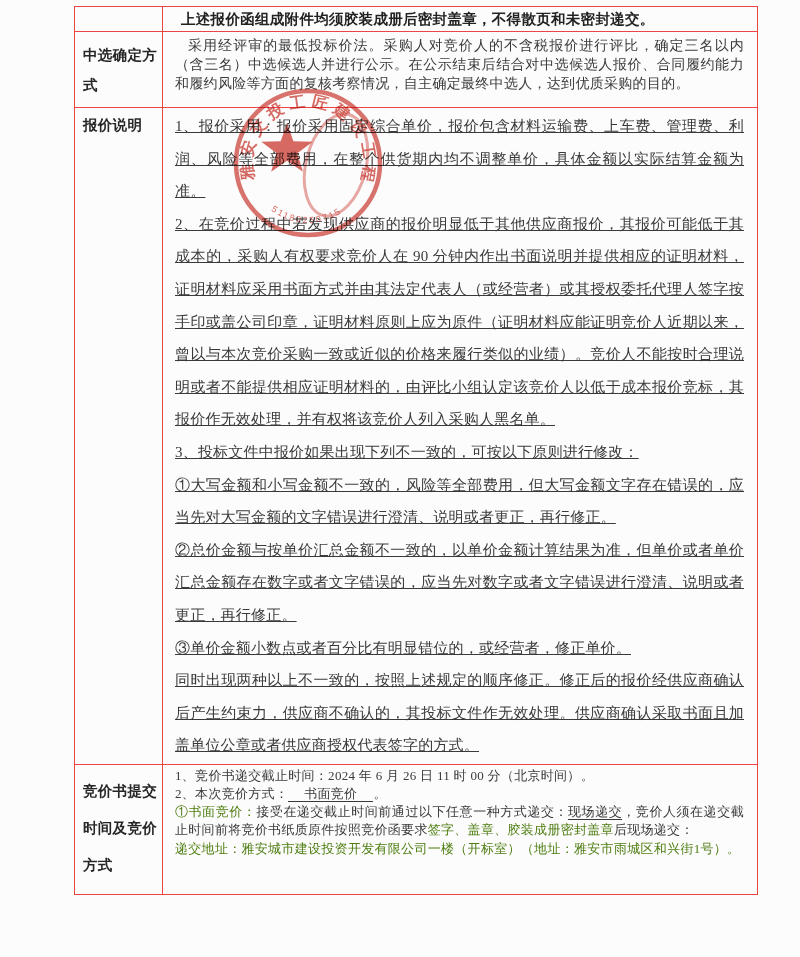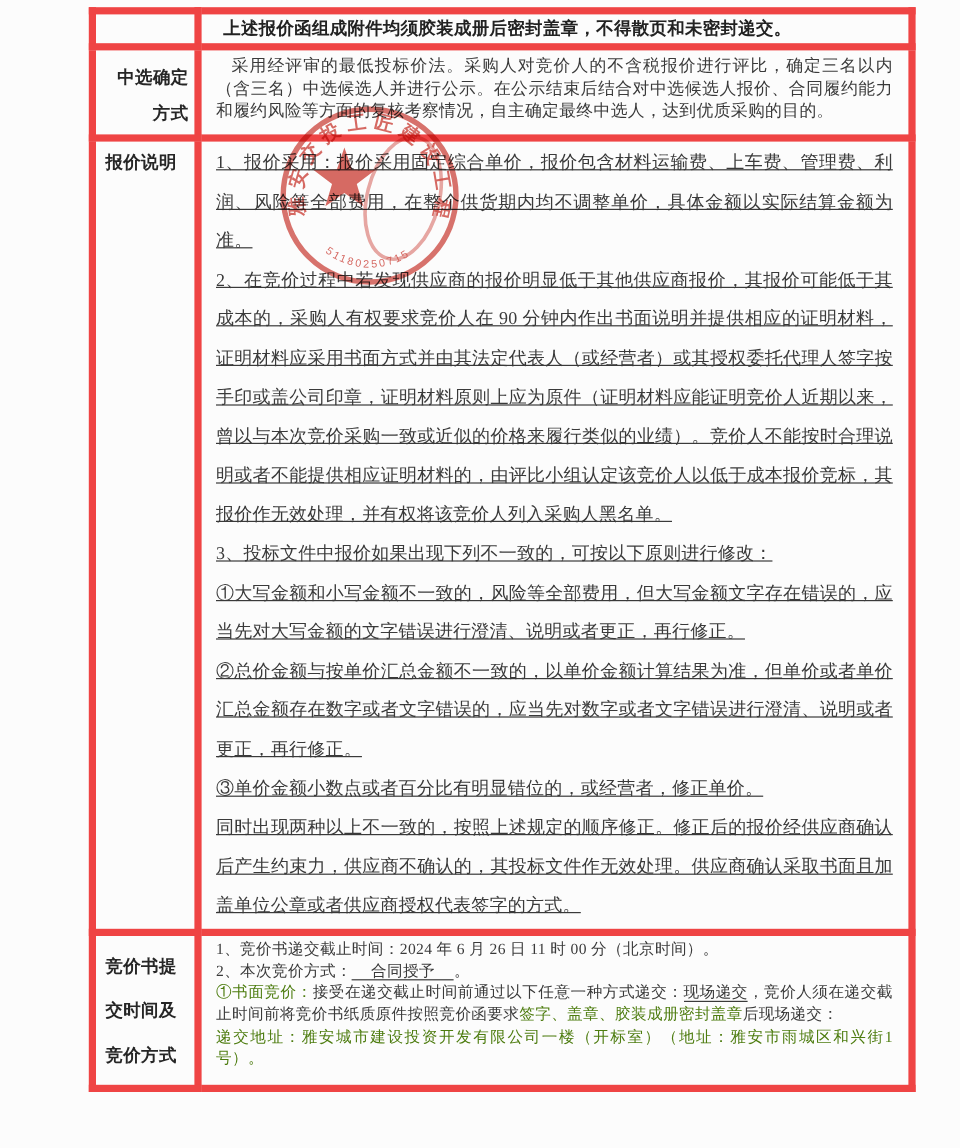--- a/index.html
+++ b/index.html
@@ -12,21 +12,21 @@
     overflow:hidden;
   }
   .doc-table {
     position:absolute;
     left:74px; top:6px;
     width:683px;
     border-collapse:collapse;
     table-layout:fixed;
   }
   .doc-table td {
-    border:6px solid #ef4444;
+    border:1px solid #ef4444;
     vertical-align:top;
     font-size:14px;
     letter-spacing:0.3px;
     margin-top:21px;
   }
   td.label-cell {
     font-weight:bold;
     color:#262626;
     padding:8px 5px 0 8px;
     font-size:14.5px;
@@ -34,21 +34,21 @@
   td.content-cell { padding:2px 13px 2px 12px; }
   
   .r1-content {
     font-weight:bold;
     color:#222;
     line-height:20px;
     padding-left:6px;
     font-size:14.5px;
   }
   
-  .r2-label { line-height:30px;text-align:right; }
+  .r2-label { line-height:30px; }
   .r2-text {
     line-height:19px;
     text-align:justify;
     text-indent:13px;
     padding-top:2px;
     font-size:14px;
   }
   
   .r3-content { padding-top:6px; }
   .r3-content p {
@@ -112,21 +112,21 @@
       <p>①大写金额和小写金额不一致的，风险等全部费用，但大写金额文字存在错误的，应当先对大写金额的文字错误进行澄清、说明或者更正，再行修正。</p>
       <p>②总价金额与按单价汇总金额不一致的，以单价金额计算结果为准，但单价或者单价汇总金额存在数字或者文字错误的，应当先对数字或者文字错误进行澄清、说明或者更正，再行修正。</p>
       <p>③单价金额小数点或者百分比有明显错位的，或经营者，修正单价。</p>
       <p>同时出现两种以上不一致的，按照上述规定的顺序修正。修正后的报价经供应商确认后产生约束力，供应商不确认的，其投标文件作无效处理。供应商确认采取书面且加盖单位公章或者供应商授权代表签字的方式。</p>
     </td>
   </tr>
   <tr style="height:130px">
     <td class="label-cell r4-label">竞价书提交时间及竞价方式</td>
     <td class="content-cell r4-content">
       <div class="r4-line">1、竞价书递交截止时间：2024 年 6 月 26 日 11 时 00 分（北京时间）。</div>
-      <div class="r4-line"><span>2、本次竞价方式：</span><span class="u-wide">合同授予</span><span>。</span></div>
+      <div class="r4-line"><span>2、本次竞价方式：</span><span class="u-wide">书面竞价</span><span>。</span></div>
       <div class="r4-line"><b>①书面竞价：</b><span>接受在递交截止时间前通过以下任意一种方式递交：</span><span class="u-seg">现场递交</span><span>，竞价人须在递交截止时间前将竞价书纸质原件按照竞价函要求</span><b>签字、盖章、胶装成册密封盖章</b><span>后现场递交：</span></div>
       <div class="r4-line bold-seg">递交地址：雅安城市建设投资开发有限公司一楼（开标室）（地址：雅安市雨城区和兴街1号）。</div>
     </td>
   </tr>
 </tbody>
   </table>
 
 <div class="stamp">
   <svg viewBox="0 0 157 157">
 

